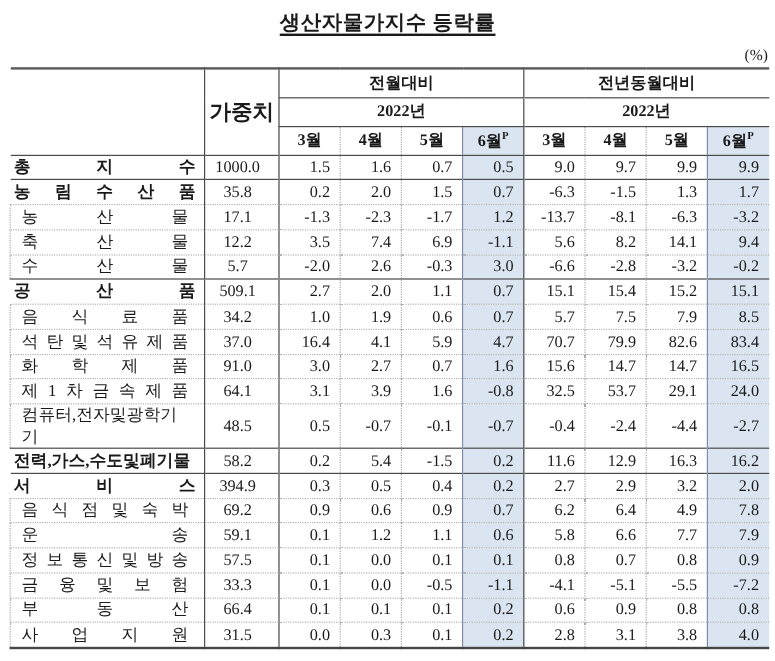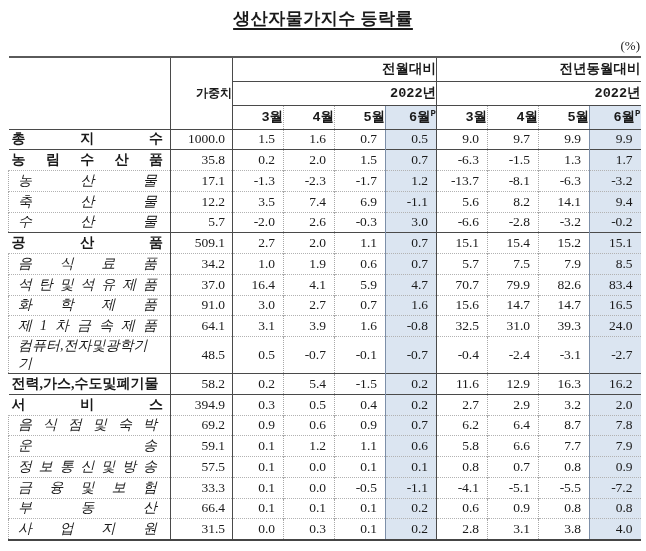--- a/index.html
+++ b/index.html
@@ -19,37 +19,37 @@
   }
   .unit-row { width: 640px; text-align: right; font-size: 13px; margin-top: 8px; margin-bottom: 2px; }
   table {
     width: 632px; margin-left: 8px;
     border-collapse: collapse; table-layout: fixed;
     border-top: 2px solid #5a5a5a;
     border-bottom: 2px solid #454545;
   }
   thead tr { height: 24px; }
   tbody tr { height: 20.75px; }
-  th { font-weight: bold; font-size: 13.5px; text-align: right; padding: 0; font-family: Liberation Mono, monospace; }
+  th { font-weight: bold; font-size: 13.5px; text-align: center; padding: 0; }
   td { padding: 0; font-size: 13.5px; }
   th.corner { border-right: 1px solid var(--bd); }
-  th.weight { border-right: 1px solid var(--bd); font-size: 12px; }
+  th.weight { border-right: 1px solid var(--bd); font-size: 18px; }
   th.gl, th.yr { border-bottom: 1px solid var(--bd); }
   th.g2 { border-left: 1px solid var(--bd); margin-left: 32px; }
   #month-row th { border-bottom: 1px solid var(--bd); }
   sup { font-size: 9px; font-weight: bold; }
   
   .md { border-left: 1px dotted var(--bdot); }
   .gs { border-left: 1px solid var(--bd); }
   .hl { border-left: 1px solid var(--hlb); background: var(--hl); }
   
   td.lab { text-align: justify; text-align-last: justify; font-size: 14px; border-right: 1px solid var(--bd); }
   tr.main td.lab { font-weight: bold; padding: 0 7px 0 3px; margin-top: 34px; }
-  tr.sub td.lab { padding: 0 13px 0 9px; border-left: 1px dotted var(--bdot); font-style: italic; }
-  td.w { text-align: right; padding-right: 7px; border-right: 1px solid var(--bd); }
+  tr.sub td.lab { padding: 0 13px 0 9px; border-left: 1px dotted var(--bdot); }
+  td.w { text-align: center; padding-right: 7px; border-right: 1px solid var(--bd); }
   td.n { text-align: right; padding-right: 8px; }
   
   tr.sec td { border-top: 1px solid var(--bd); }
   tr.dot td { border-top: 1px dotted #b2b2b2; }
   .footnote { font-size: 13.2px; margin: 7px 0 0 8px; letter-spacing: 0.2px; }
 </style>
 </head>
 <body style="--hl: #dbe5f1; --bd: #4a4a4a; --bdot: #a8a8a8;">
 
 <div class="title-wrap">
@@ -203,34 +203,34 @@
         <td class="n hl">16.5</td>
       </tr>
       <tr class="dot sub">
         <td class="lab">제 1 차 금 속 제 품</td>
         <td class="w">64.1</td>
         <td class="n">3.1</td>
         <td class="n md">3.9</td>
         <td class="n md">1.6</td>
         <td class="n hl">-0.8</td>
         <td class="n gs">32.5</td>
-        <td class="n md">31.0</td>
-        <td class="n md">39.3</td>
+        <td class="n md">53.7</td>
+        <td class="n md">29.1</td>
         <td class="n hl">24.0</td>
       </tr>
       <tr class="dot sub">
         <td class="lab">컴퓨터,전자및광학기기</td>
         <td class="w">48.5</td>
         <td class="n">0.5</td>
         <td class="n md">-0.7</td>
         <td class="n md">-0.1</td>
         <td class="n hl">-0.7</td>
         <td class="n gs">-0.4</td>
         <td class="n md">-2.4</td>
-        <td class="n md">-3.1</td>
+        <td class="n md">-4.4</td>
         <td class="n hl">-2.7</td>
       </tr>
       <tr class="sec main">
         <td class="lab">전력,가스,수도및폐기물</td>
         <td class="w">58.2</td>
         <td class="n">0.2</td>
         <td class="n md">5.4</td>
         <td class="n md">-1.5</td>
         <td class="n hl">0.2</td>
         <td class="n gs">11.6</td>
@@ -252,21 +252,21 @@
       </tr>
       <tr class="dot sub">
         <td class="lab">음 식 점 및 숙 박</td>
         <td class="w">69.2</td>
         <td class="n">0.9</td>
         <td class="n md">0.6</td>
         <td class="n md">0.9</td>
         <td class="n hl">0.7</td>
         <td class="n gs">6.2</td>
         <td class="n md">6.4</td>
-        <td class="n md">8.7</td>
+        <td class="n md">4.9</td>
         <td class="n hl">7.8</td>
       </tr>
       <tr class="dot sub">
         <td class="lab">운 송</td>
         <td class="w">59.1</td>
         <td class="n">0.1</td>
         <td class="n md">1.2</td>
         <td class="n md">1.1</td>
         <td class="n hl">0.6</td>
         <td class="n gs">5.8</td>

